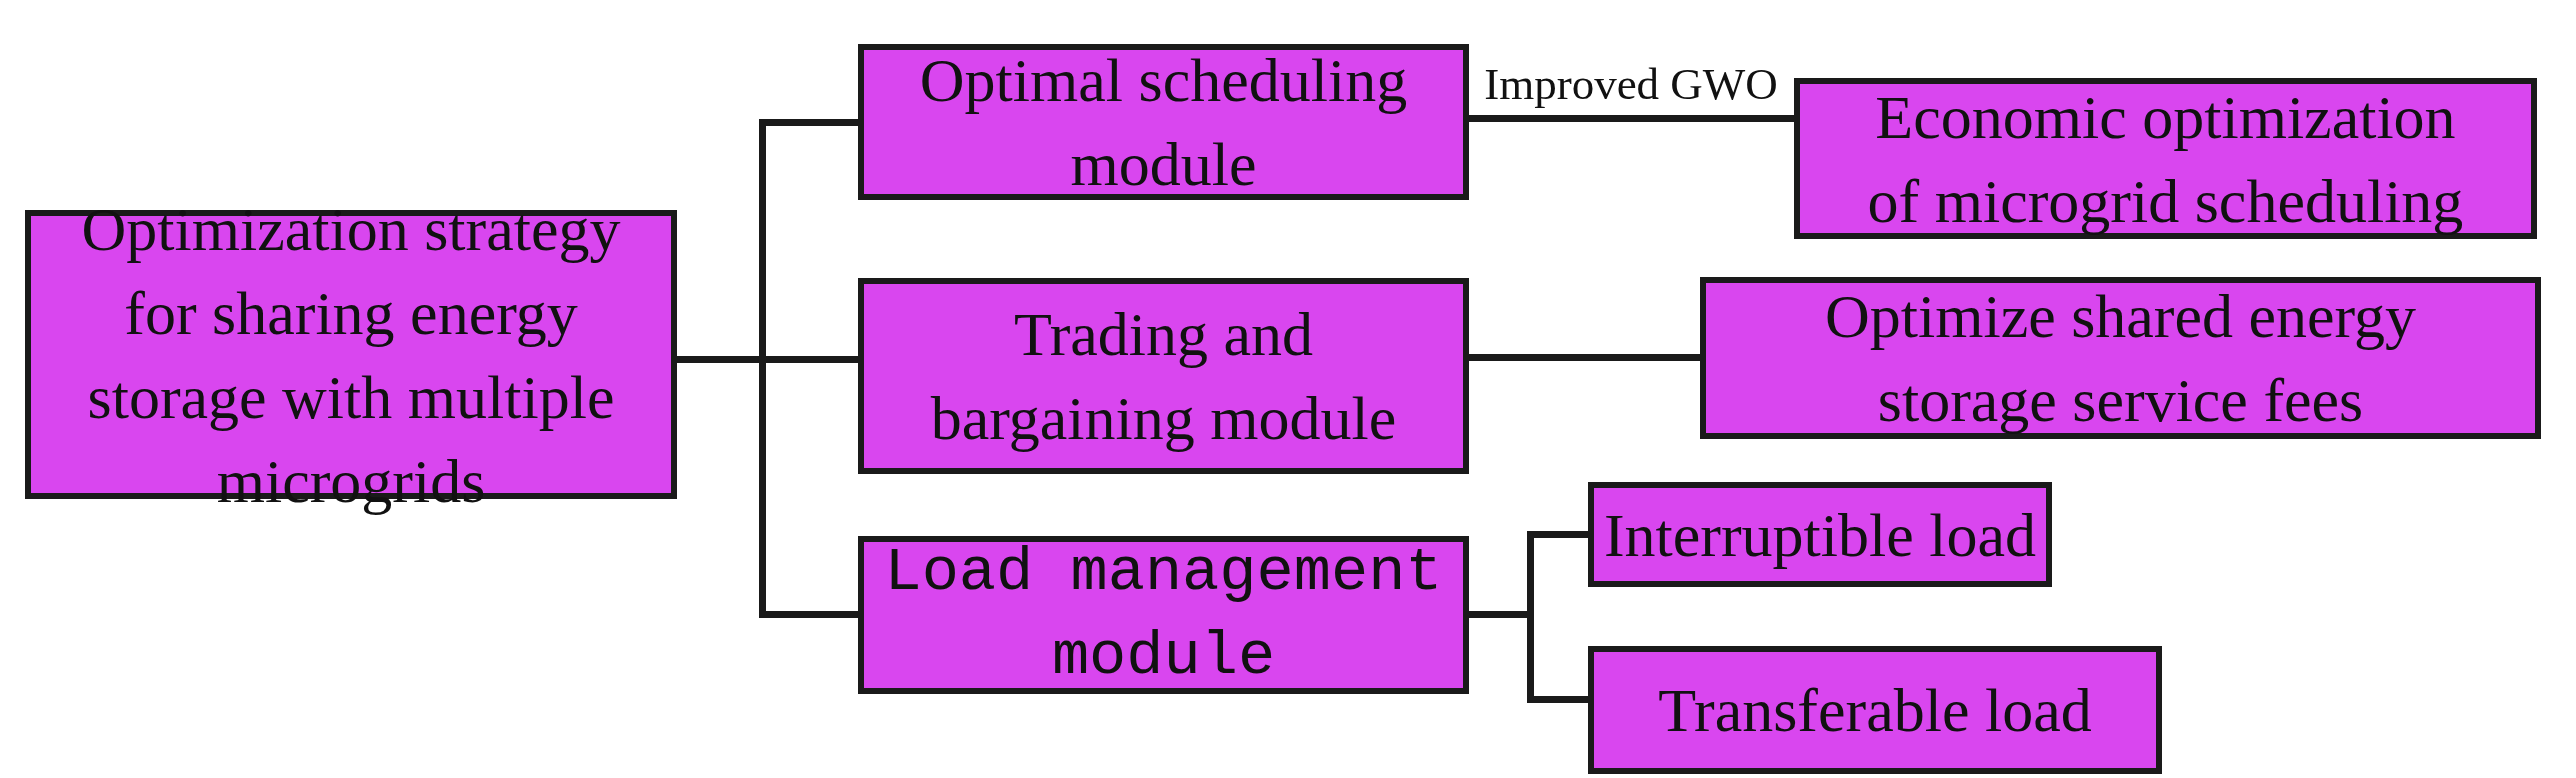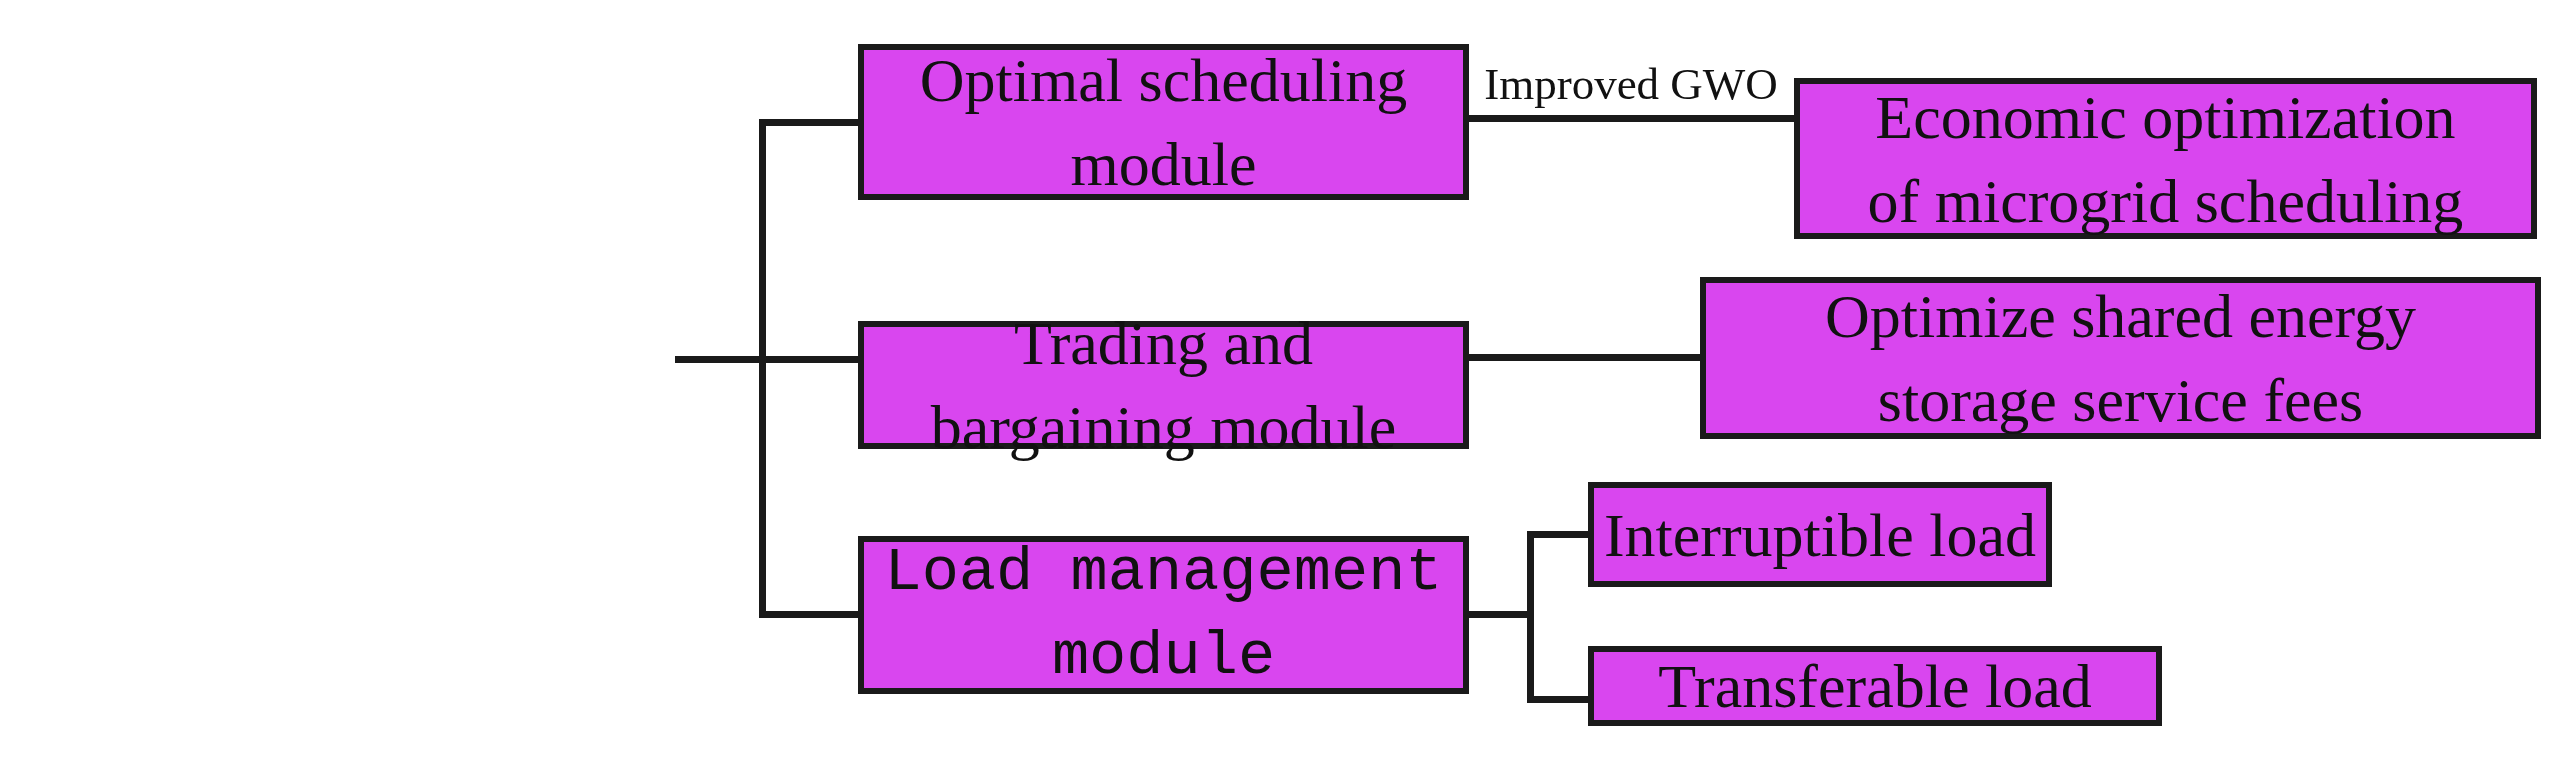--- a/index.html
+++ b/index.html
@@ -42,26 +42,26 @@
     justify-content: center;
     text-align: center;
     font-size: 45px;
     line-height: 49px;
     z-index: 2;
   }
 
   
   .root          { left: 25px;   top: 210px; width: 652px; height: 289px; }
   .optimal       { left: 858px; top: 44px;  width: 611px; height: 156px; }
-  .trading       { left: 858px; top: 278px; width: 611px; height: 128px; margin-top: 43px; }
+  .trading       { left: 858px; top: 278px; width: 611px; height: 196px; }
   .load          { left: 858px; top: 536px; width: 611px; height: 158px; font-family: Liberation Mono, monospace; }
   .economic      { left: 1794px; top: 38px;  width: 743px; height: 161px; margin-top: 40px; }
   .fees          { left: 1700px; top: 277px; width: 841px; height: 162px; }
   .interruptible { left: 1588px; top: 482px; width: 464px; height: 105px; }
-  .transferable  { left: 1588px; top: 646px; width: 574px; height: 80px; }
+  .transferable  { left: 1588px; top: 646px; width: 574px; height: 128px; }
 
   
   .line-root-main       { left: 675px;  top: 356px; width: 186px; height: 6.7px; }
   .line-trunk           { left: 759px;  top: 119px; width: 6.7px;   height: 499px; }
   .line-stub-optimal    { left: 759px;  top: 119px; width: 102px; height: 6.7px; }
   .line-stub-load       { left: 759px;  top: 611px; width: 102px; height: 6.7px; }
   .line-gwo             { left: 1465px; top: 115px; width: 332px; height: 6.7px; }
   .line-admm            { left: 1465px; top: 354px; width: 340px; height: 6.7px; }
   .line-load-branch     { left: 1465px; top: 611px; width: 68px;  height: 6.7px; }
   .line-branch-trunk    { left: 1527px; top: 531px; width: 6.7px;   height: 172px; }
@@ -83,20 +83,24 @@
   <div class="line line-stub-load"></div>
   <div class="line line-gwo"></div>
   <div class="line line-admm"></div>
   <div class="line line-load-branch"></div>
   <div class="line line-branch-trunk"></div>
   <div class="line line-stub-interrupt"></div>
   <div class="line line-stub-transfer"></div>
 
   <div class="edge-label label-gwo">Improved GWO</div>
 
+  <div class="box root">Optimization strategy
+for sharing energy
+storage with multiple
+microgrids</div>
   <div class="box optimal">Optimal scheduling
 module</div>
   <div class="box trading">Trading and
 bargaining module</div>
   <div class="box load">Load management
 module</div>
   <div class="box economic">Economic optimization
 of microgrid scheduling</div>
   <div class="box fees">Optimize shared energy
 storage service fees</div>

